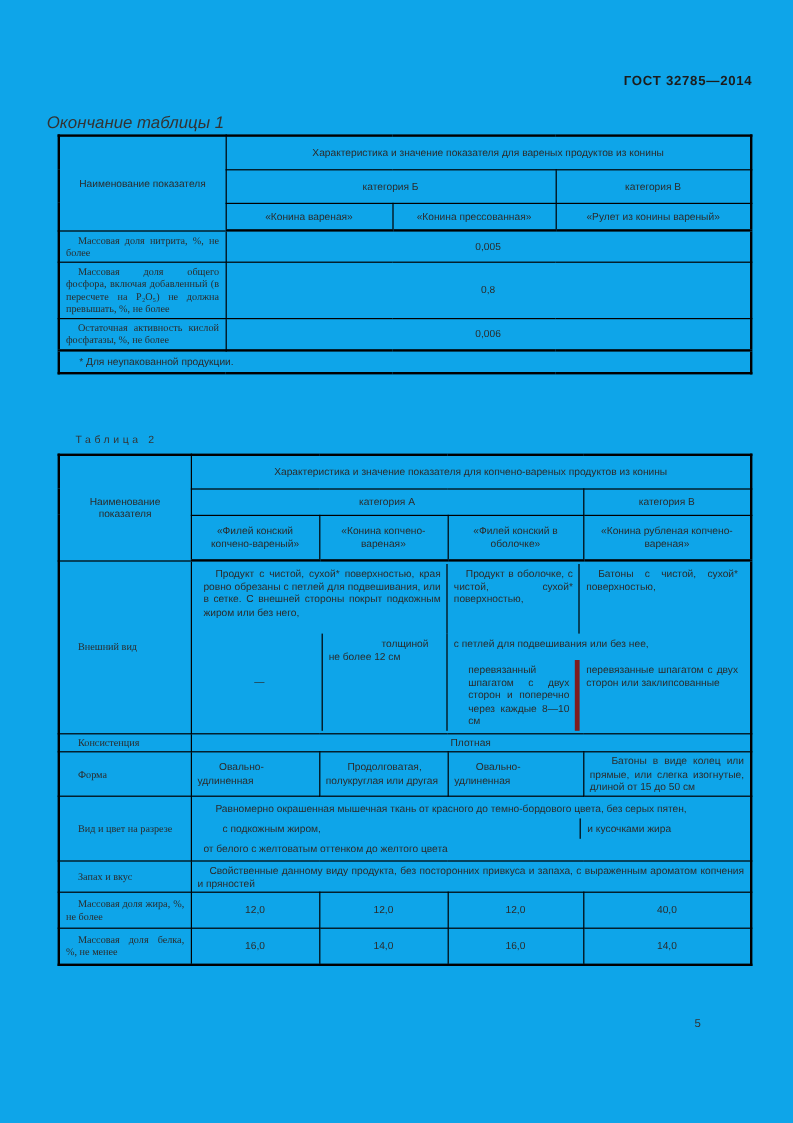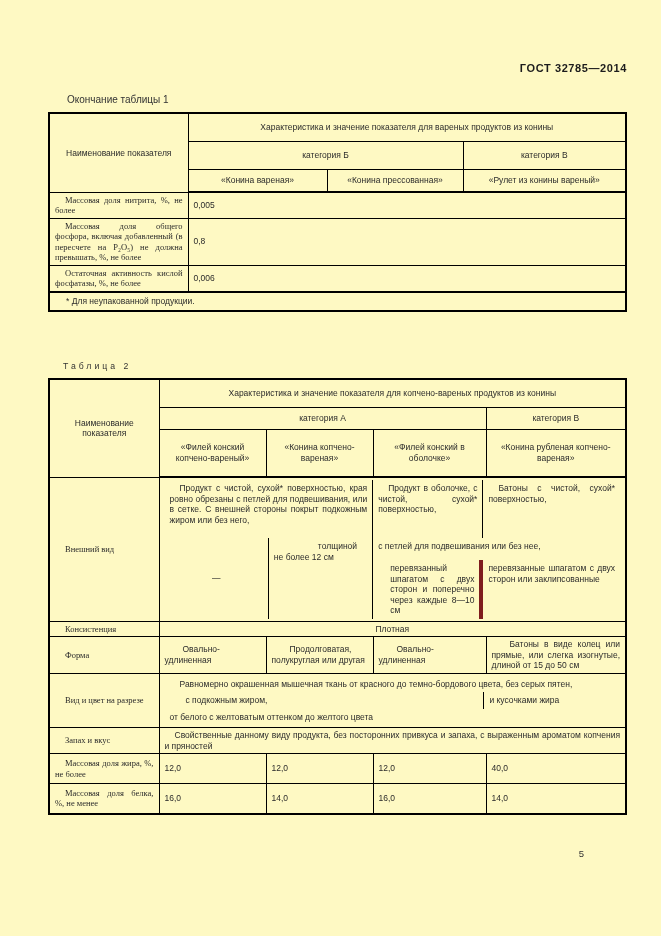--- a/index.html
+++ b/index.html
@@ -1,31 +1,31 @@
 <!DOCTYPE html>
 <html><head>
 <meta charset="utf-8">
 <style>
   html,body { margin:0; padding:0; background:#ffffff; }
   .page {
     position: relative;
     width: 661px; height: 936px;
-    background: #fef9c3;
+    background: #0ea5e9;
     font-family: "Liberation Sans", "DejaVu Sans", sans-serif;
     color: #2b2b2b;
     overflow: hidden;
   }
   .gost-num {
     position: absolute; top: 62px; right: 34px;
     font-size: 11px; font-weight: bold; letter-spacing: .6px;
     color: #1c1c1c;
   }
   .cap1 {
     position: absolute; top: 94px; left: 39px;
-    font-size: 10px; color: #333; margin-left: 28px;
+    font-size: 14px; font-style: italic; color: #333;
   }
   .cap2 {
     position: absolute; top: 361px; left: 63px;
     font-size: 8.7px; letter-spacing: 3px; color: #333;
   }
   .pagenum {
     position: absolute; top: 848px; right: 77px;
     font-size: 9.5px; color: #333;
   }
   table.gt {
@@ -40,21 +40,21 @@
     border: 1px solid #000;
     padding: 2px 5px;
     vertical-align: middle;
   }
   tr.hdr td { text-align: center; vertical-align: middle; padding: 2px 3px; }
   tr.hsep td, td.namecol { border-bottom: 2px solid #000; }
   td.lbl {
     text-align: justify; vertical-align: top;
     padding: 3px 4px 2px 3px; text-indent: 10px; font-family: Liberation Serif, serif;
   }
-  td.val { vertical-align: bottom; padding-bottom: 3px; }
+  td.val { text-align: center; vertical-align: bottom; padding-bottom: 3px; }
   tr.fnote td { border-top: 2px solid #000; padding: 3px 4px 4px 16px; }
   td.center { text-align: center; }
   td.para { text-align: justify; vertical-align: top; padding: 3px 5px; text-indent: 10px; }
   td.gridhost { padding: 0; vertical-align: top; }
   .agrid, .cgrid {
     display: grid;
     grid-template-columns: 107fr 107fr 113fr 140fr;
   }
   .agrid > div, .cgrid > div { padding: 3px 5px; text-align: justify; }
   .a-lt   { grid-column: 1/3; grid-row: 1; border-right: 1px solid #000; text-indent: 10px; min-height: 52px; }
@@ -69,21 +69,21 @@
   .c-l1  { grid-column: 1/5; text-indent: 10px; padding-bottom: 1px; }
   .c-l2a { grid-column: 1/4; padding-top: 7px; padding-bottom: 1px; text-align: left; margin-left: 16px; }
   .c-l2b { grid-column: 4; border-left: 1px solid #000; padding-top: 7px; padding-bottom: 1px; text-align: left; }
   .c-l3  { grid-column: 1/5; padding-top: 7px; padding-bottom: 4px; text-align: left; }
   td.shape-cell { text-align: justify; vertical-align: top; padding: 3px 5px; text-indent: 18px; }
   table.t1 tr.hr1 { height: 28px; }
   table.t1 tr.hr2 { height: 28px; }
   table.t1 tr.hr3 { height: 23px; }
   table.t2 tr.hr1 { height: 28px; }
   table.t2 tr.hr2 { height: 22px; }
-  table.t2 tr.hr3 { height: 48px; }
+  table.t2 tr.hr3 { height: 38px; }
   table.t2 tr.valrow { height: 30px; margin-left: 32px; }
 </style>
 </head>
 <body>
 
 <div class="page">
 
   <div class="gost-num">ГОСТ 32785—2014</div>
 
   <div class="cap1">Окончание таблицы 1</div>

